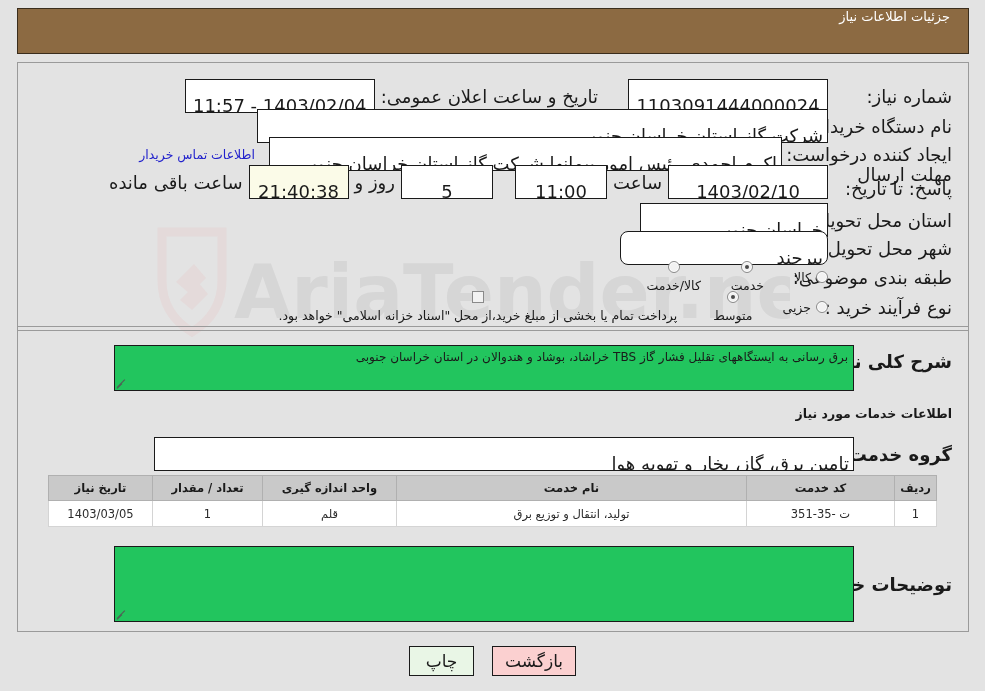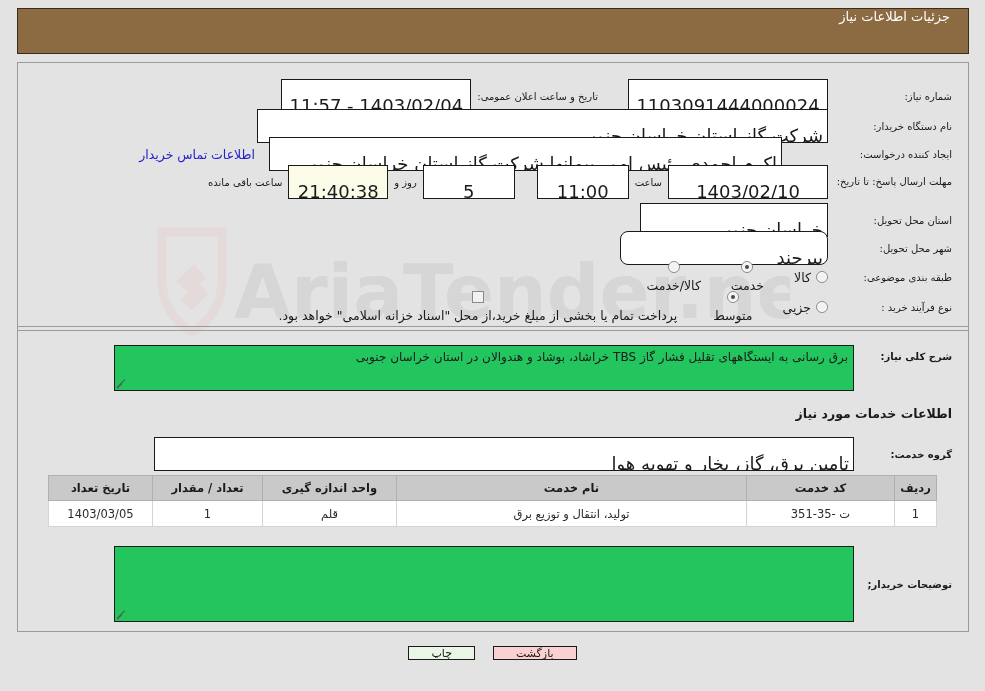--- a/index.html
+++ b/index.html
@@ -64,21 +64,21 @@
   .row {
     position: absolute;
     display: flex;
     align-items: center;
     gap: 6px;
     font-size: 12.5px;
     color: #1a1a1a;
     white-space: nowrap;
   }
   .lbl {
-    font-size: 10px;
+    font-size: 18px;
     color: #1a1a1a;
     text-align: right;
     white-space: nowrap;
   }
   .lbl-bold { font-weight: bold; }
 
   .fld {
     border: 1px solid #1a1a1a;
     background: #ffffff;
     height: 21px;
@@ -209,29 +209,29 @@
     left: 0; top: 646px;
     width: 985px;
     display: flex;
     justify-content: center;
     align-items: center;
     gap: 18px;
     z-index: 3;
   }
   .btn {
     border: 1px solid #1a1a1a;
-    height: 14px;
+    height: 30px;
     min-width: 65px;
-    font-size: 11px;
+    font-size: 17px;
     color: #1a1a1a;
     display: flex;
     align-items: center;
     justify-content: center;
     cursor: pointer;
-    padding: 0 22px;
+    padding: 0 12px;
     font-family: "DejaVu Sans", "Liberation Sans", sans-serif;
   }
   .btn-print  { background: #e9f6e6; }
   .btn-back   { background: #fbd0d0; }
 </style>
 </head>
 <body>
 
 <div id="page">
 
@@ -360,21 +360,21 @@
             <col style="width:110px">
             <col style="width:104px">
           </colgroup>
           <thead>
             <tr>
               <th>ردیف</th>
               <th>کد خدمت</th>
               <th>نام خدمت</th>
               <th>واحد اندازه گیری</th>
               <th>تعداد / مقدار</th>
-              <th>تاریخ تعداد</th>
+              <th>تاریخ نیاز</th>
             </tr>
           </thead>
           <tbody>
             <tr>
               <td>1</td>
               <td>ت -35-351</td>
               <td>تولید، انتقال و توزیع برق</td>
               <td>قلم</td>
               <td>1</td>
               <td>1403/03/05</td>

